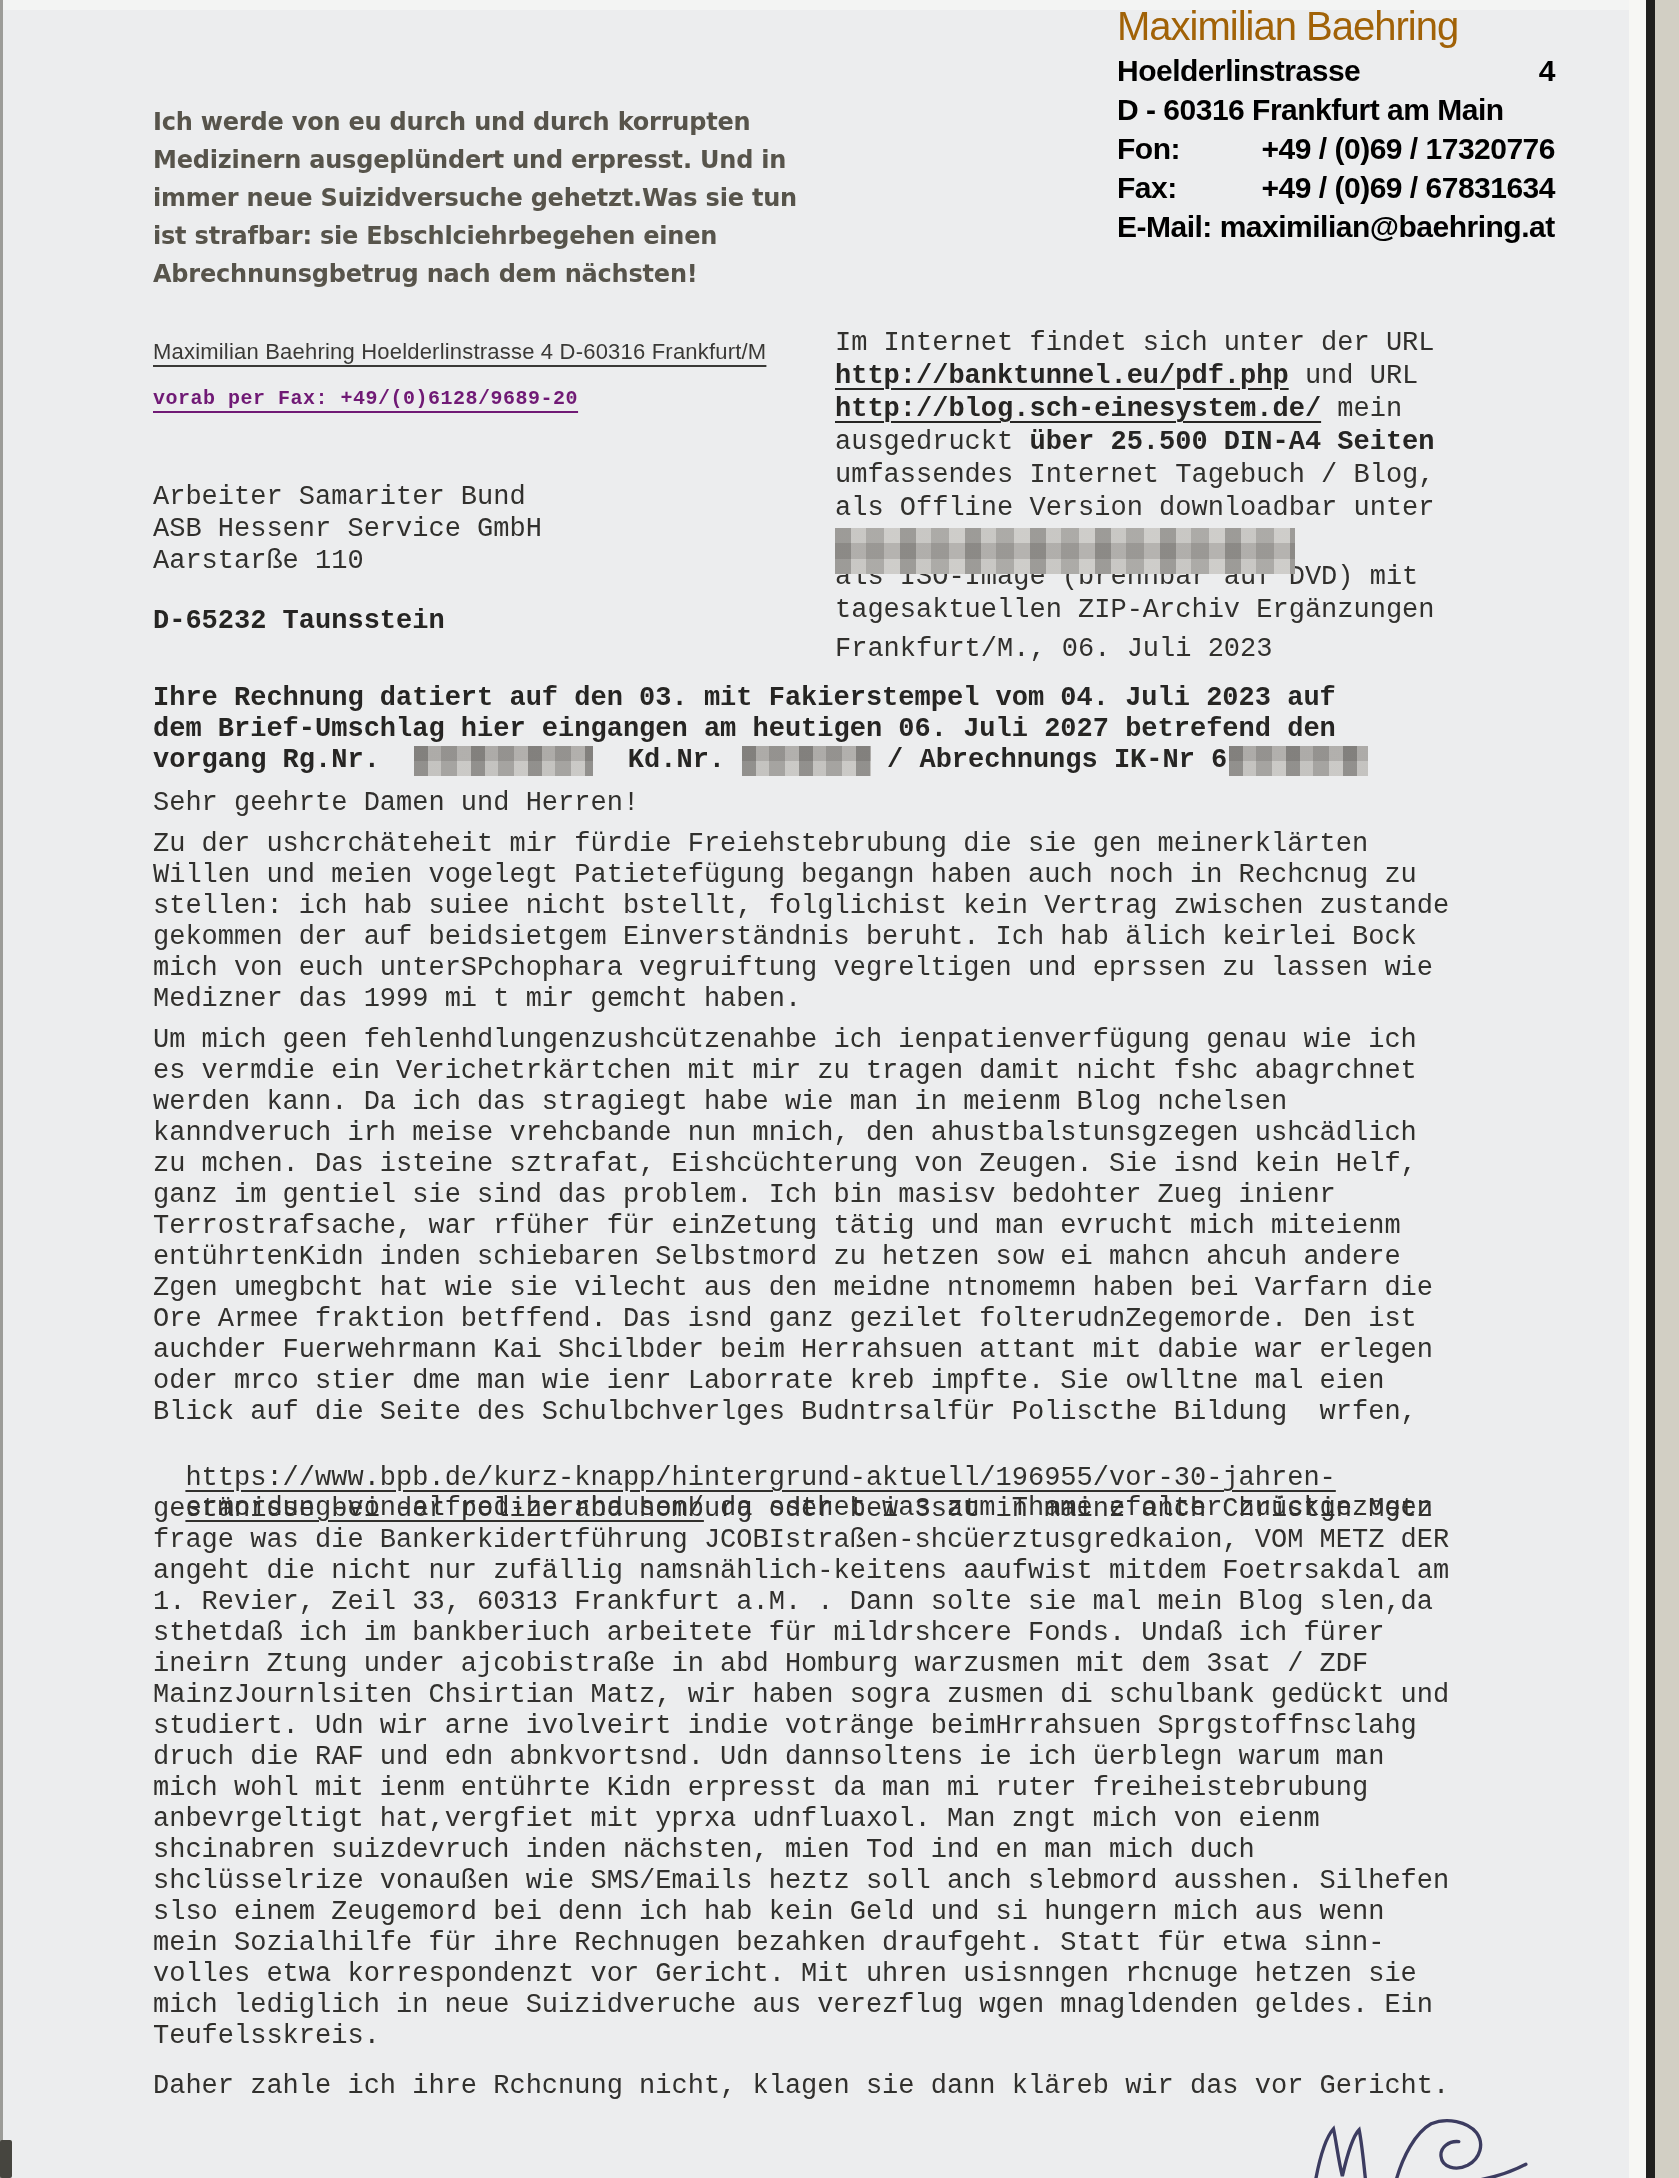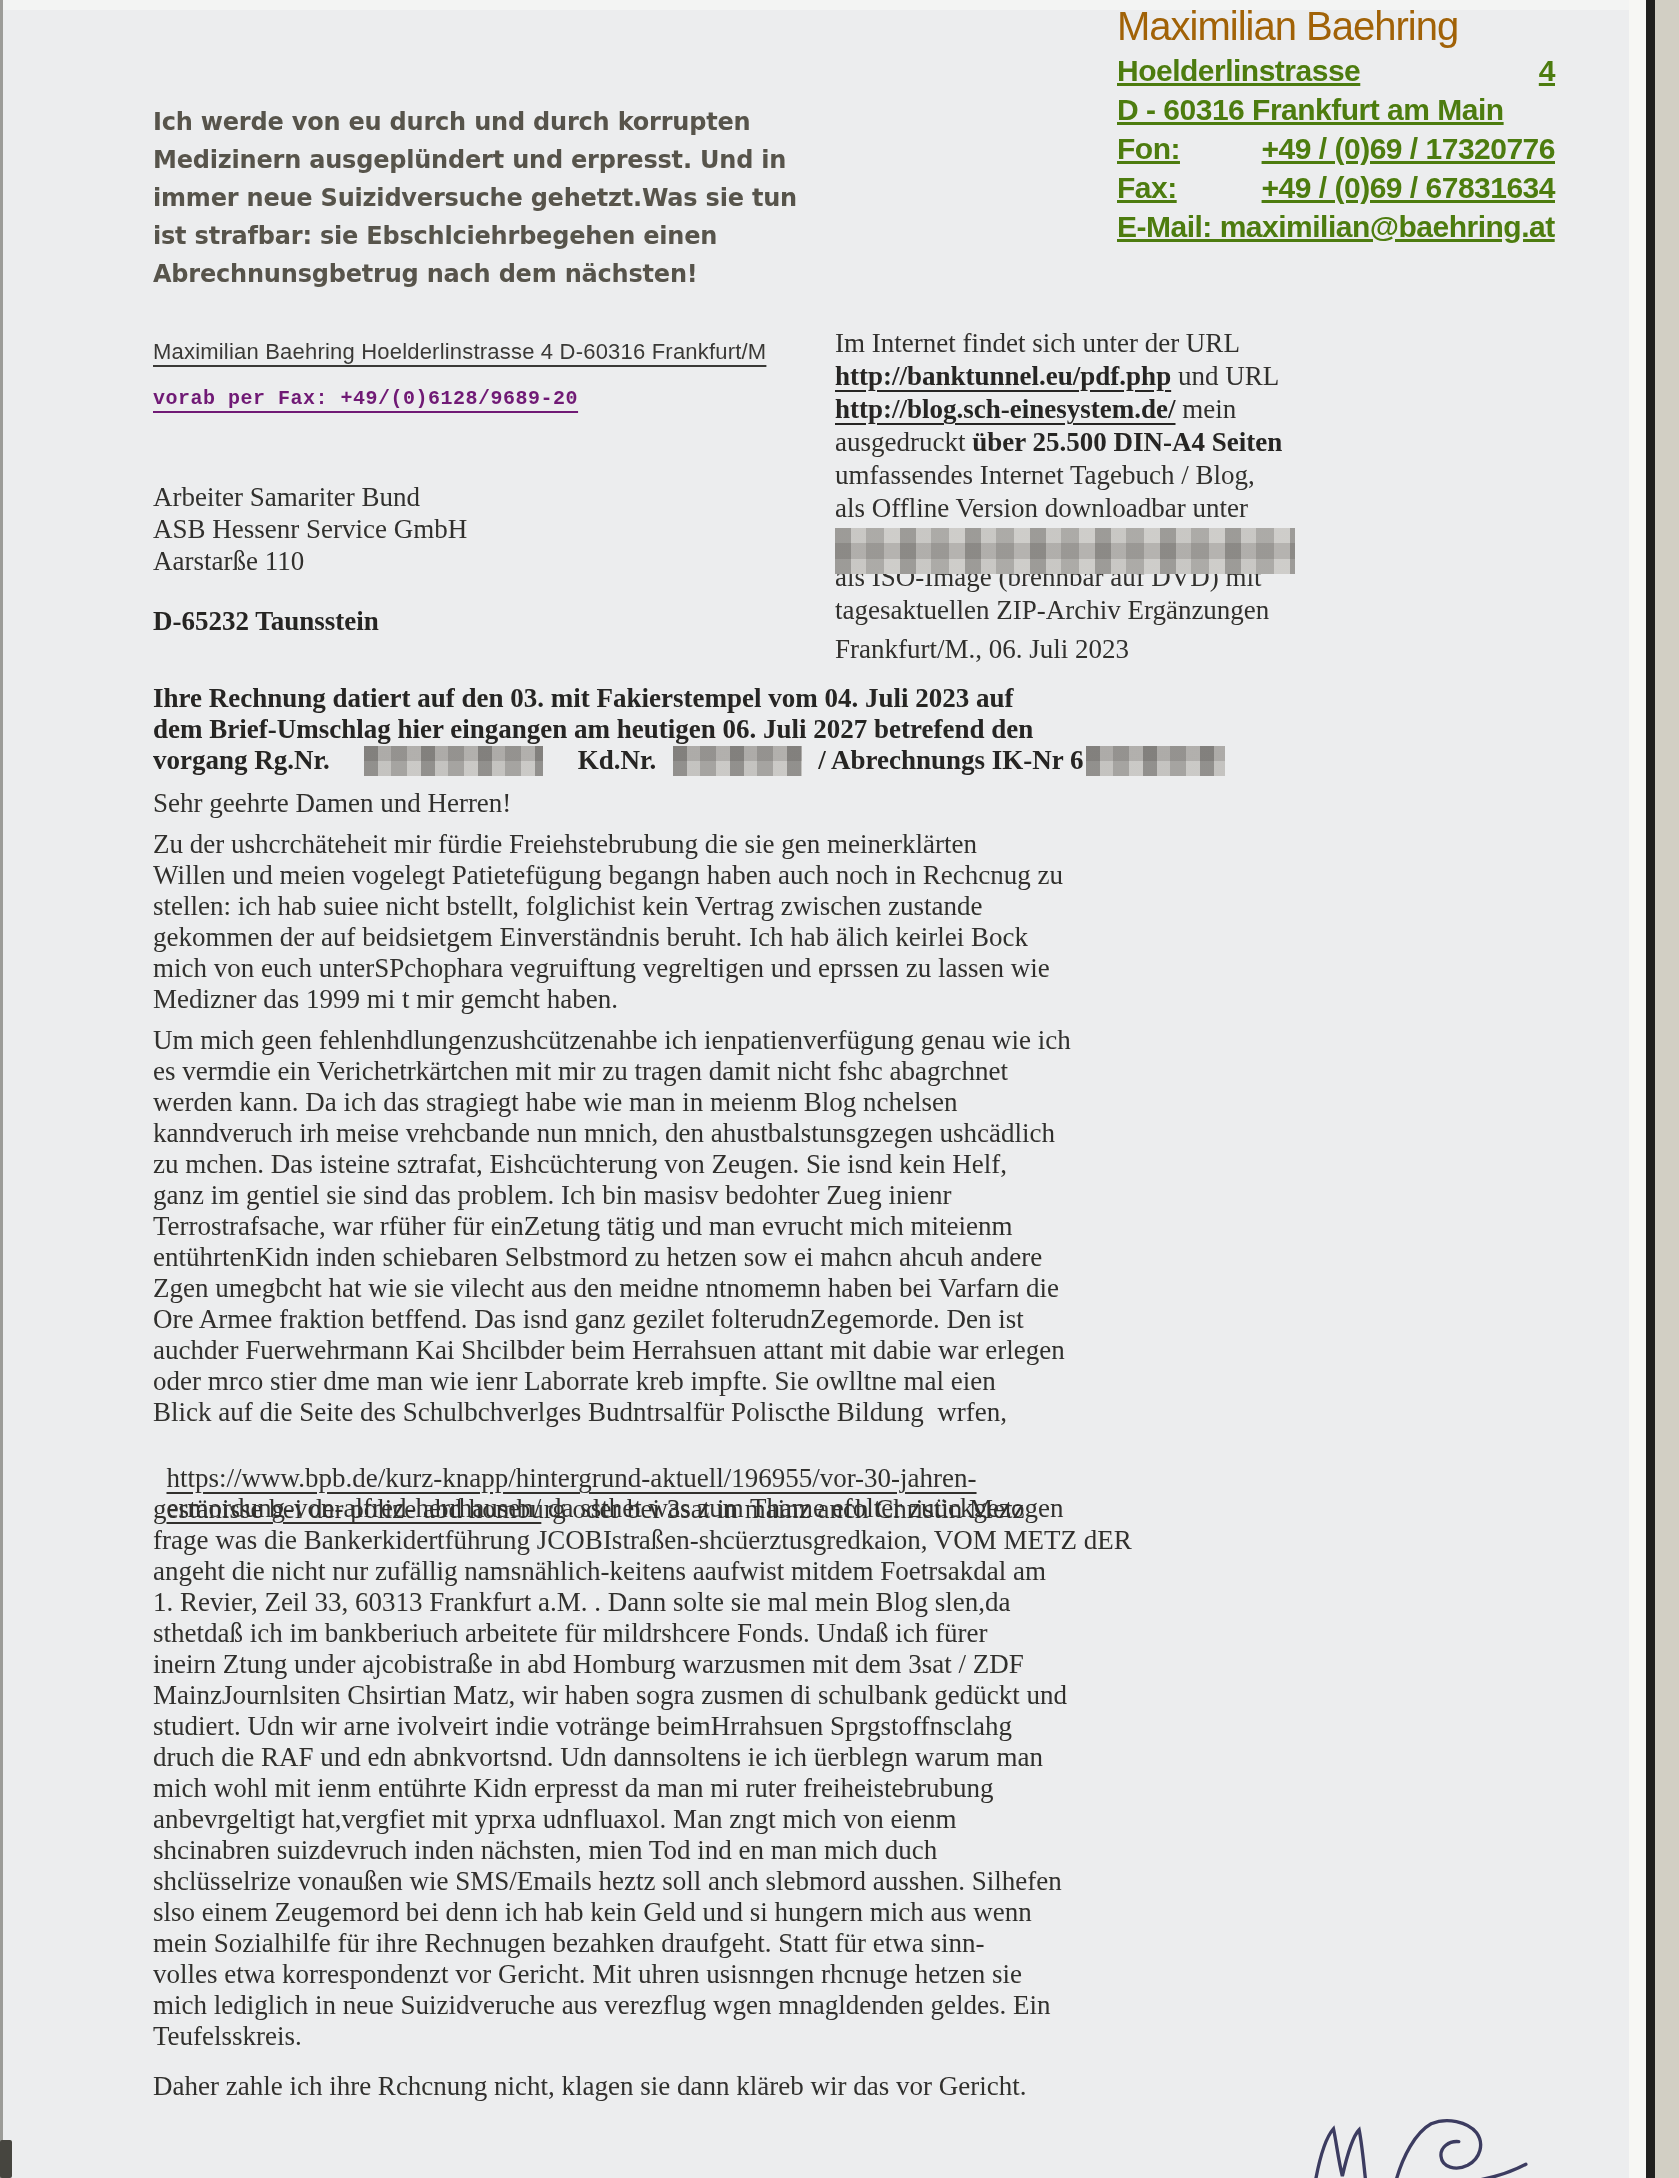--- a/index.html
+++ b/index.html
@@ -5,36 +5,36 @@
   html,body{margin:0;padding:0;}
   body{
     width:1679px;height:2178px;position:relative;overflow:hidden;
     background:#ecedee;
     font-family:"Liberation Mono",monospace;
     color:#31302d;
   }
   .abs{position:absolute;}
   .pre{white-space:pre;}
   
-  .mono{font-family:Liberation Serif, serif;font-size:27px;line-height:31px;color:#31302d;}
+  .mono{font-family:Liberation Mono, monospace;font-size:27px;line-height:31px;color:#31302d;}
   .mono-b{font-weight:bold;color:#262523;}
   .rc{line-height:33px;}
   .ul{text-decoration:underline;text-underline-offset:5px;text-decoration-thickness:2px;}
   
   .comic{
     font-family:"DejaVu Sans",sans-serif;font-weight:bold;
     font-size:24px;line-height:38px;color:#57544b;white-space:pre;letter-spacing:-0.2px;
   }
   
   .lh-name{
     font-family:"Liberation Sans",sans-serif;font-weight:normal;
     font-size:40px;letter-spacing:-1px;color:#a16207;white-space:nowrap;
   }
   .lh-rows{font-family:"Liberation Sans",sans-serif;font-weight:bold;font-size:30px;
-    line-height:39px;color:#4d7c0f;letter-spacing:-0.5px;text-decoration:underline;}
+    line-height:39px;color:#000000;letter-spacing:-0.5px;}
   .lh-row{display:flex;justify-content:space-between;}
   .sender{
     font-family:"Liberation Sans",sans-serif;font-size:22px;color:#3a3936;
     text-decoration:underline;text-underline-offset:6px;text-decoration-thickness:2px;
     letter-spacing:0.2px;white-space:nowrap;
   }
   .faxline{
     font-family:"Liberation Mono",monospace;font-weight:bold;font-size:20px;color:#701a75;
     text-decoration:underline;text-underline-offset:7px;text-decoration-thickness:2px;
     letter-spacing:0.5px;white-space:nowrap;

